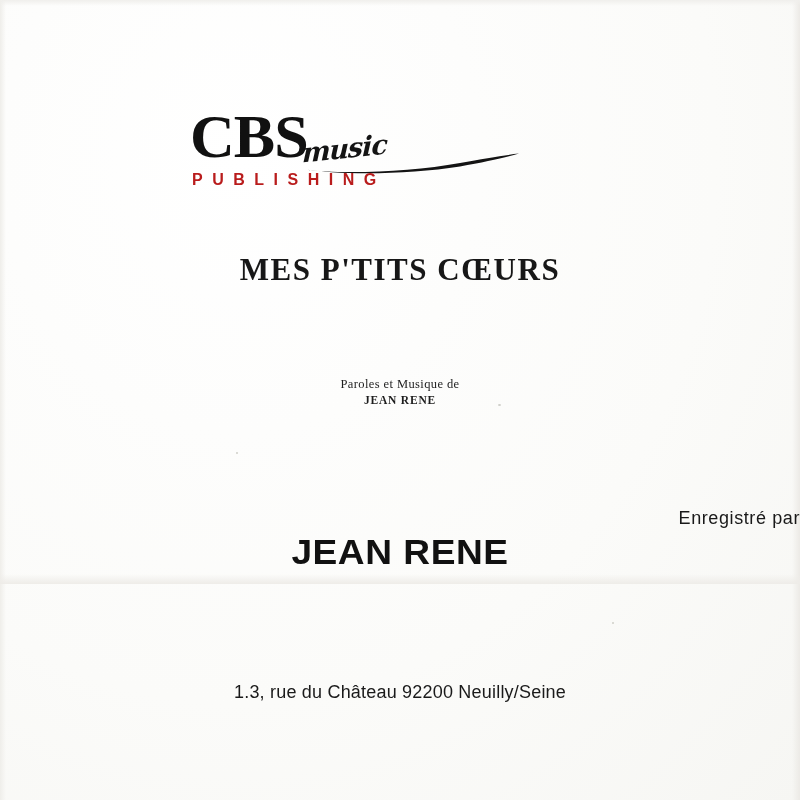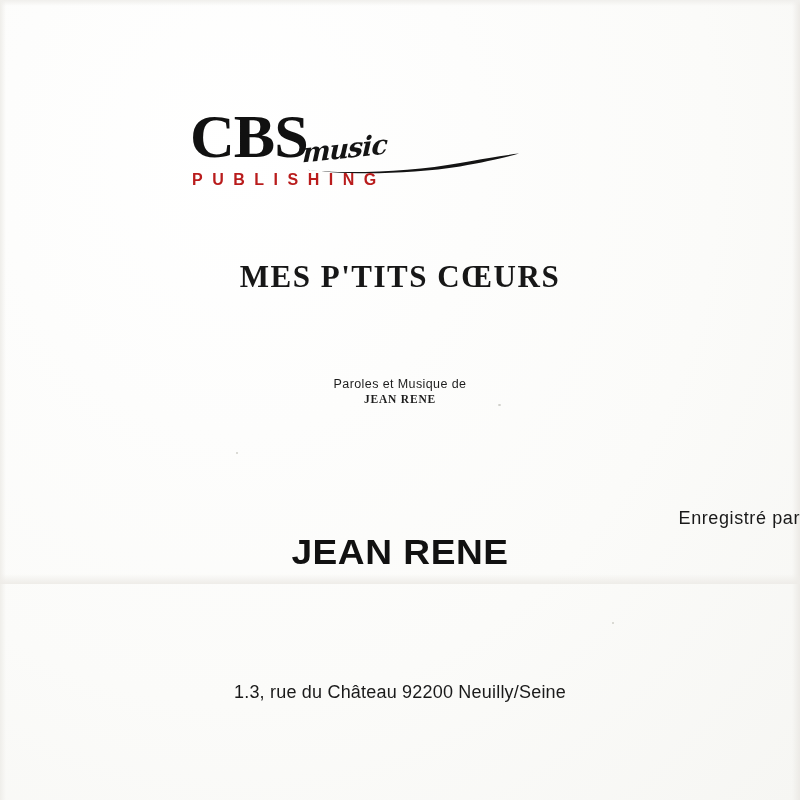--- a/index.html
+++ b/index.html
@@ -101,41 +101,41 @@
     font-size: 16px;
     font-weight: bold;
     letter-spacing: 9.5px;
     color: #b91c1c;
   }
 
   
   .song-title {
     position: absolute;
     left: 0;
-    top: 259px;
+    top: 252px;
     width: 800px;
     text-align: center;
     font-family: "Liberation Serif", serif;
     font-size: 31px;
     font-weight: bold;
     letter-spacing: 1.5px;
     color: #171717;
   }
 
   
   .credits {
     position: absolute;
     left: 0;
     top: 377px;
     width: 800px;
     text-align: center;
     color: #1d1d1d;
   }
   .credits .line1 {
-    font-family: Liberation Sans, sans-serif;
+    font-family: Liberation Serif, serif;
     font-size: 12.5px;
     letter-spacing: 0.4px;
   }
   .credits .line2 {
     font-family: "Liberation Serif", serif;
     font-size: 11.5px;
     font-weight: bold;
     letter-spacing: 0.8px;
     margin-top: 2px;
   }

